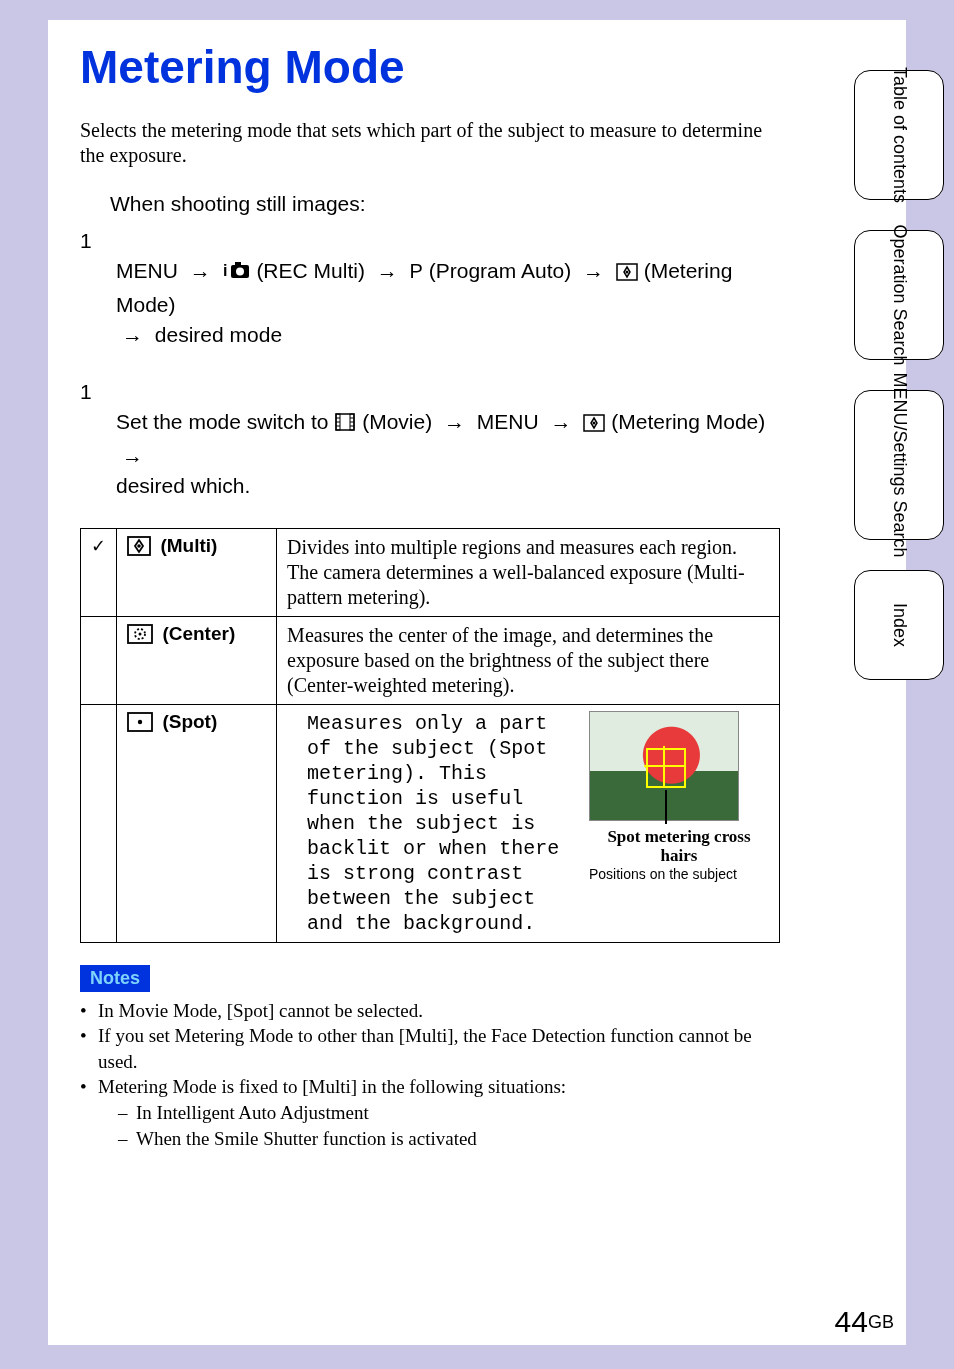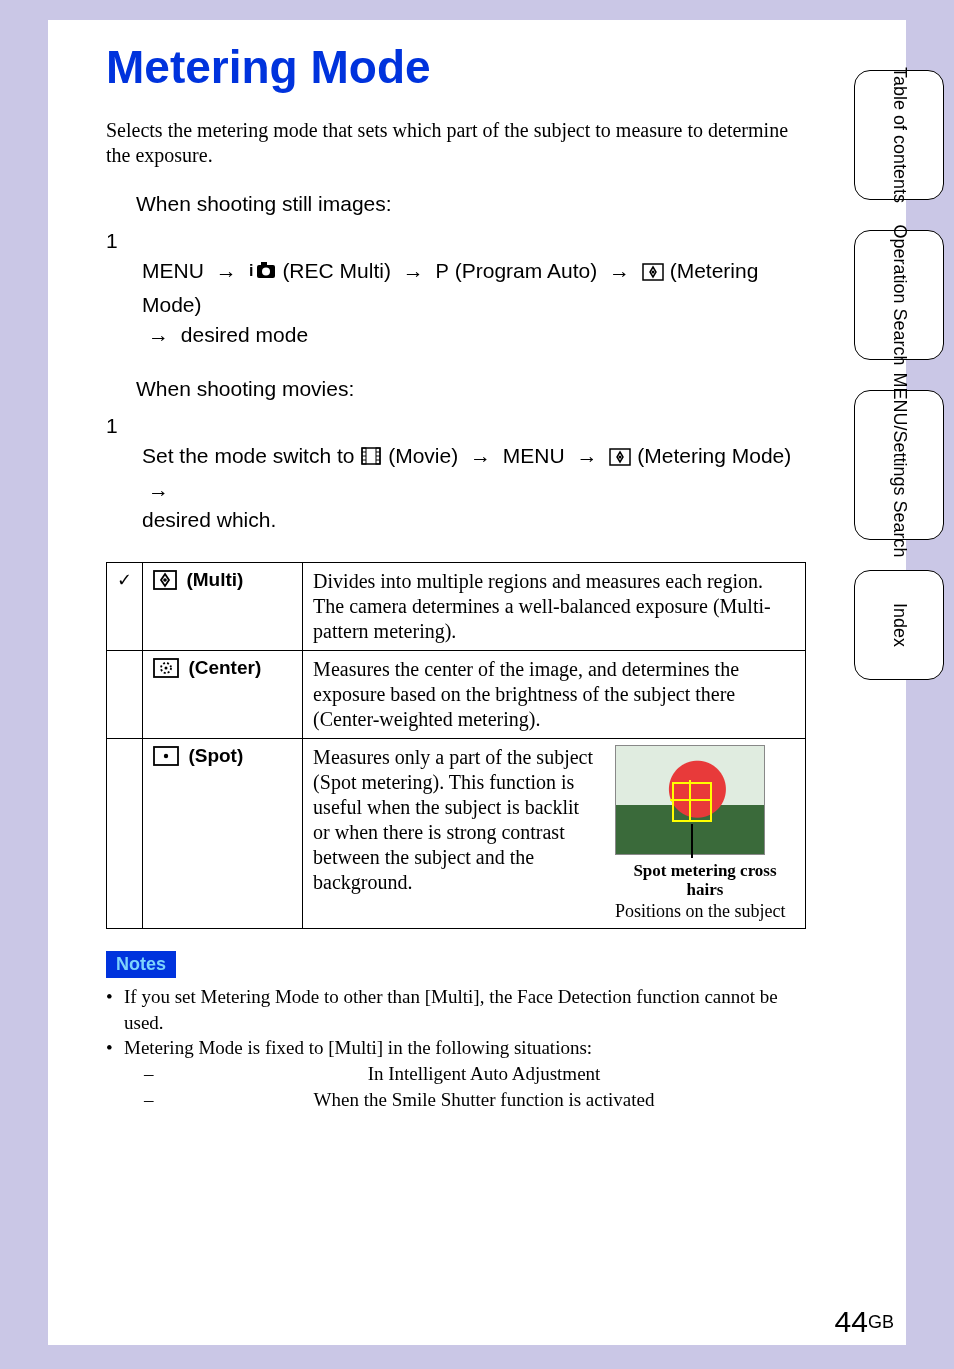--- a/index.html
+++ b/index.html
@@ -6,21 +6,21 @@
   html, body { width: 954px; height: 1369px; font-family: Arial, Helvetica, sans-serif; background: #fff; }
   .page-bg {
     position: absolute; left: 0; top: 0; width: 954px; height: 1369px;
     background: #cac7e6;
   }
   .inner-page {
     position: absolute; left: 48px; top: 20px; width: 858px; height: 1325px;
     background: #fff;
   }
   .content {
-    position: absolute; left: 106px; top: 40px; width: 700px;
+    position: absolute; left: 80px; top: 40px; width: 700px;
   }
   h1.title {
     color: #0033dd; font-size: 46px; font-weight: bold; margin-bottom: 24px;
   }
   .intro { font-family: "Times New Roman", Times, serif; font-size: 20px; line-height: 1.25; margin-bottom: 24px; }
   .subhead { font-size: 21px; margin-bottom: 10px; margin-left: 30px; }
   .stepline { font-size: 21px; line-height: 1.45; margin-bottom: 26px; }
   .stepnum { display: inline-block; width: 24px; vertical-align: top; }
   .stepbody { display: inline-block; width: 660px; vertical-align: top; margin-left: 36px; }
   .arrow { display: inline-block; margin: 0 6px; }
@@ -28,50 +28,50 @@
 
   table.modes { border-collapse: collapse; width: 700px; margin-top: 20px; }
   table.modes td { border: 1px solid #000; padding: 6px 10px; vertical-align: top; }
   td.checkcol { width: 34px; text-align: center; font-size: 18px; }
   td.namecol { width: 160px; font-size: 19px; }
   td.desccol { font-family: "Times New Roman", Times, serif; font-size: 20px; line-height: 1.25; }
   .modeicon { display: inline-block; vertical-align: -4px; margin-right: 4px; }
   .bold { font-weight: bold; }
 
   .spotcell { display: flex; gap: 18px; }
-  .spotcell .txt { flex: 1; font-family: Liberation Serif, serif; font-size: 20px; line-height: 1.25; }
+  .spotcell .txt { flex: 1; font-family: Liberation Mono, monospace; font-size: 20px; line-height: 1.25; margin-left: 20px; }
   .spotcell .figcol { width: 180px; font-size: 17px; }
   .spotimg {
     width: 150px; height: 110px; position: relative; margin-bottom: 6px;
     background: radial-gradient(circle at 55% 40%, #e83a3a 0 28px, transparent 29px),
                 linear-gradient(#e0ece0 0 55%, #3a6a3a 55% 100%);
     border: 1px solid #888;
   }
   .spotimg::after {
     content: ""; position: absolute; left: 50%; top: 50%;
     width: 36px; height: 36px; margin: -18px 0 0 -18px;
     border: 2px solid #ff0; background: rgba(0,0,0,0);
   }
   .spotimg .cross1 { position: absolute; left: 50%; top: 50%; width: 40px; height: 2px; background: #ff0; margin-left: -20px; margin-top: -1px; }
   .spotimg .cross2 { position: absolute; left: 50%; top: 50%; width: 2px; height: 40px; background: #ff0; margin-left: -1px; margin-top: -20px; }
   .spotpointer {
     position: absolute; left: 75px; top: 78px; width: 2px; height: 34px; background: #000;
   }
   .figlabel1 { font-weight: bold; font-size: 17px; line-height: 1.15; text-align: center; }
-  .figlabel2 { font-family: Liberation Serif, serif; font-size: 18px; }
+  .figlabel2 { font-family: Liberation Sans, sans-serif; font-size: 14px; }
 
   .noteshead {
     display: inline-block; background: #0033dd; color: #7dd3fc; font-size: 18px;
     padding: 3px 10px; margin-top: 22px; font-weight: bold;
   }
   ul.notes { list-style: none; margin-top: 6px; }
   ul.notes > li { font-family: "Times New Roman", Times, serif; font-size: 19px; line-height: 1.35; padding-left: 18px; position: relative; }
   ul.notes > li::before { content: "•"; position: absolute; left: 0; }
   ul.subnotes { list-style: none; margin-left: 20px; }
-  ul.subnotes > li { font-family: "Times New Roman", Times, serif; font-size: 19px; line-height: 1.35; padding-left: 18px; position: relative; text-align: center; }
+  ul.subnotes > li { font-family: "Times New Roman", Times, serif; font-size: 19px; line-height: 1.35; padding-left: 18px; position: relative; }
   ul.subnotes > li::before { content: "–"; position: absolute; left: 0; }
 
   
   .sidetab {
     position: absolute; right: 10px; width: 90px; height: 130px;
     border: 1px solid #000; border-radius: 16px; background: #fff;
     text-align: center; font-size: 18px; line-height: 1.1;
   }
   .sidetab .tabtext {
     position: absolute; left: 50%; top: 50%; transform: translate(-50%,-50%) rotate(90deg);
@@ -123,21 +123,20 @@
               <circle cx="11" cy="9" r="1.5" fill="#000"></circle>
             </svg>
         </span>
         <span>(Metering Mode)</span>
         <br>
         <span class="arrow">→</span>
         <span>desired mode</span>
       </span>
     </div>
 
-    <div class="subhead">When shooting movies:</div>
     <div class="stepline">
       <span class="stepnum">1</span>
       <span class="stepbody">
         <span>Set the mode switch to</span>
         <span class="icon-svg">
           <svg width="22" height="20">
               <rect x="2" y="2" width="18" height="16" fill="none" stroke="#000" stroke-width="1.5"></rect>
               <rect x="2" y="2" width="4" height="16" fill="none" stroke="#000" stroke-width="1"></rect>
               <rect x="16" y="2" width="4" height="16" fill="none" stroke="#000" stroke-width="1"></rect>
               <line x1="2" y1="6" x2="6" y2="6" stroke="#000"></line>
@@ -220,20 +219,21 @@
               <div class="figlabel2">Positions on the subject</div>
             </div>
           </div>
         </td>
       </tr>
     </tbody>
       </table>
 
     <div class="noteshead">Notes</div>
     <ul class="notes">
+      <li>In Movie Mode, [Spot] cannot be selected.</li>
       <li>If you set Metering Mode to other than [Multi], the Face Detection function cannot be used.</li>
       <li>
         <span>Metering Mode is fixed to [Multi] in the following situations:</span>
         <ul class="subnotes">
           <li>In Intelligent Auto Adjustment</li>
           <li>When the Smile Shutter function is activated</li>
         </ul>
       </li>
     </ul>
   </div>

